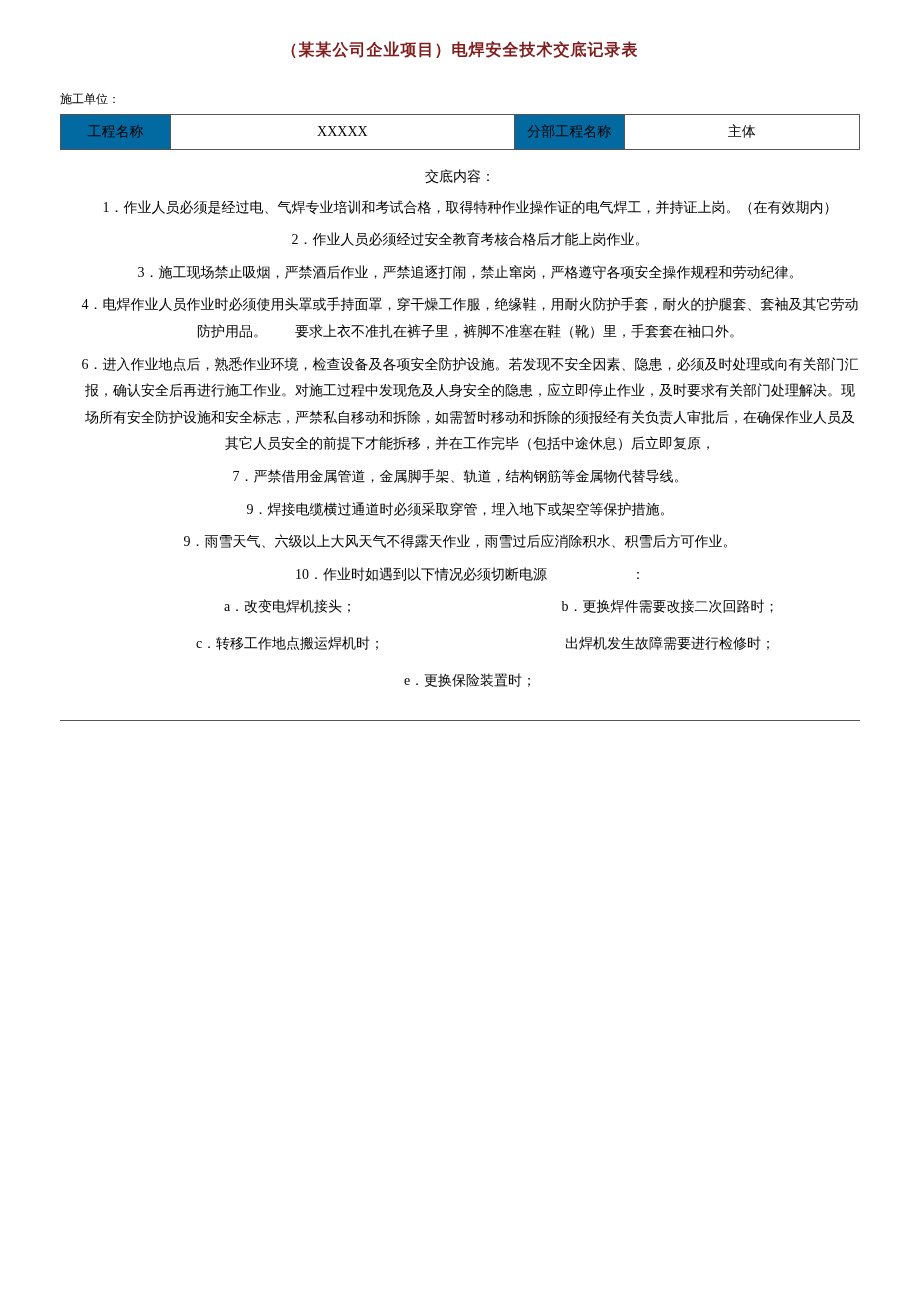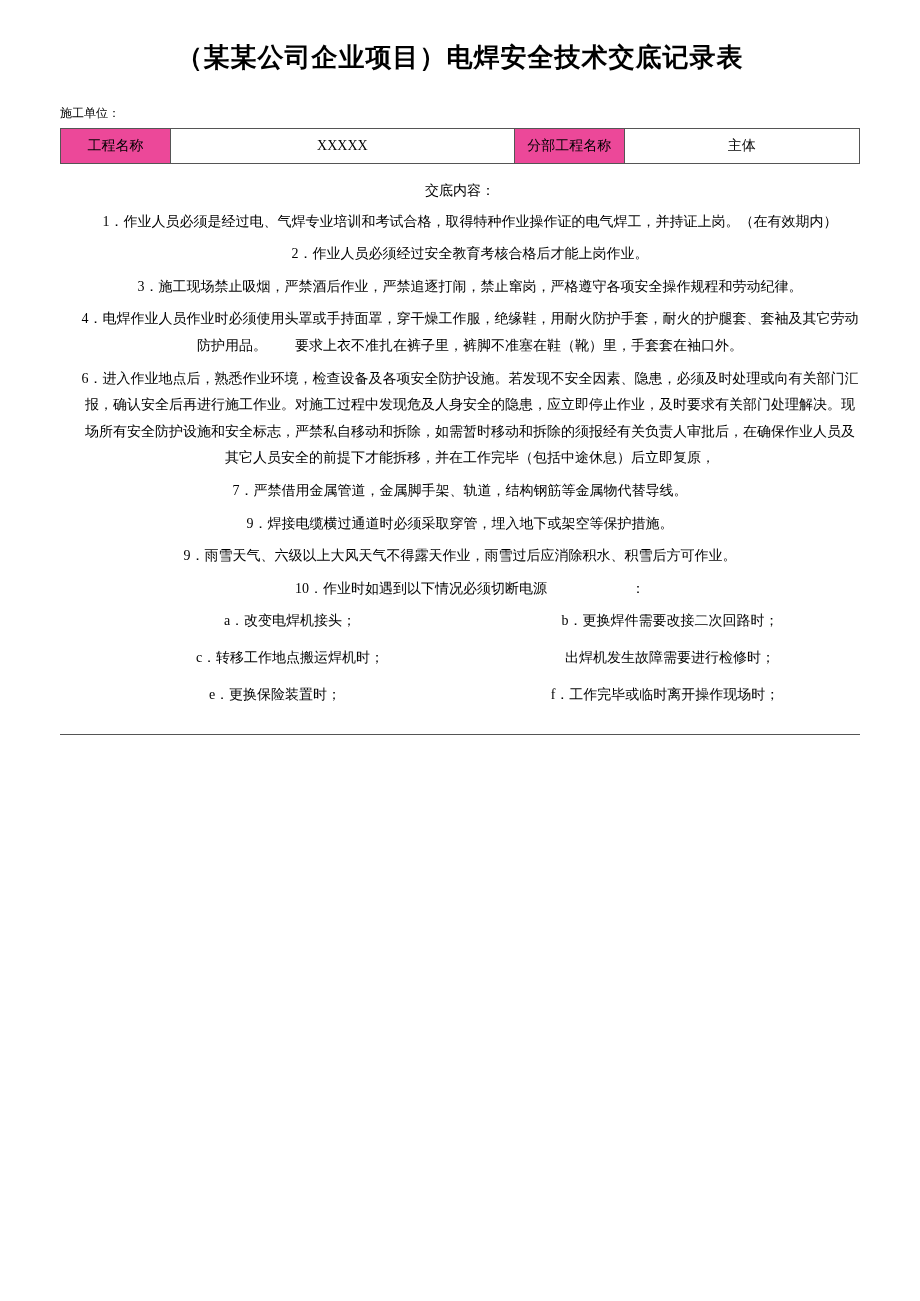--- a/index.html
+++ b/index.html
@@ -11,44 +11,44 @@
       background: #ffffff;
       font-family: "SimSun", "宋体", serif;
       font-size: 14px;
       color: #000000;
       width: 920px;
       min-height: 1301px;
       padding: 40px 60px;
     }
     .page-title {
       text-align: center;
-      font-size: 26px;
+      font-size: 16px;
       font-weight: bold;
-      color: #000000;
+      color: #7f1d1d;
       margin-bottom: 30px;
       letter-spacing: 1px;
     }
     .shi-gong-unit {
       font-size: 12px;
       margin-bottom: 6px;
     }
     table {
       width: 100%;
       border-collapse: collapse;
       margin-bottom: 14px;
     }
     table td {
       border: 1px solid #555;
       padding: 8px 10px;
       font-size: 14px;
       text-align: center;
       vertical-align: middle;
     }
     table td.label {
-      background: #ec4899;
+      background: #0369a1;
       font-weight: normal;
       width: 110px;
     }
     table td.value {
       background: #ffffff;
     }
     .jiao-di-content {
       font-size: 14px;
       line-height: 2;
       margin-top: 10px;
@@ -125,22 +125,19 @@
       </div>
       <div style="flex:1;">
         <p>出焊机发生故障需要进行检修时；</p>
       </div>
     </div>
 
     <div style="display:flex; margin-top:4px;">
       <div style="flex:1; padding-left:20px;">
         <p>e．更换保险装置时；</p>
       </div>
-      <div style="flex:1;">
-        <p>f．工作完毕或临时离开操作现场时；</p>
-      </div>
     </div>
 
   </div>
 
   <div style="border-bottom:1px solid #555; margin-top:20px;"></div>
 
 </div>
 
 </body></html>

